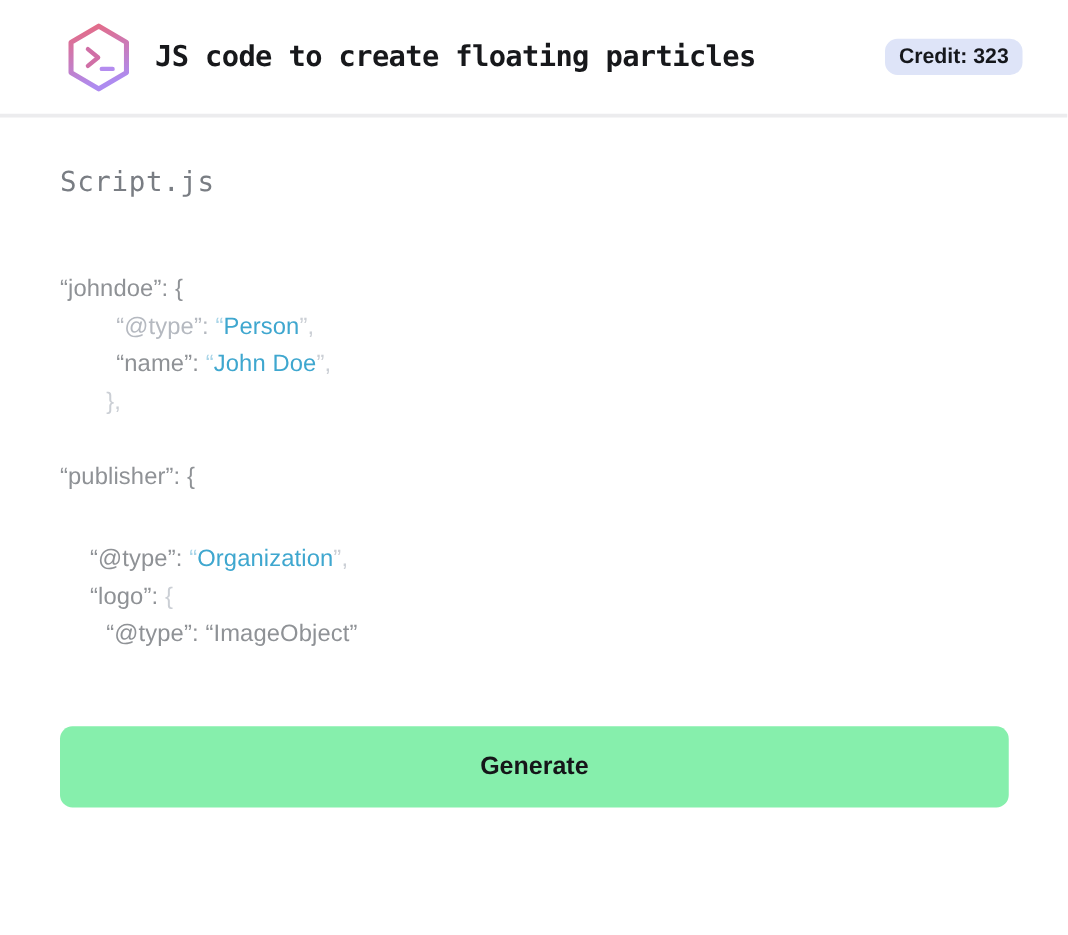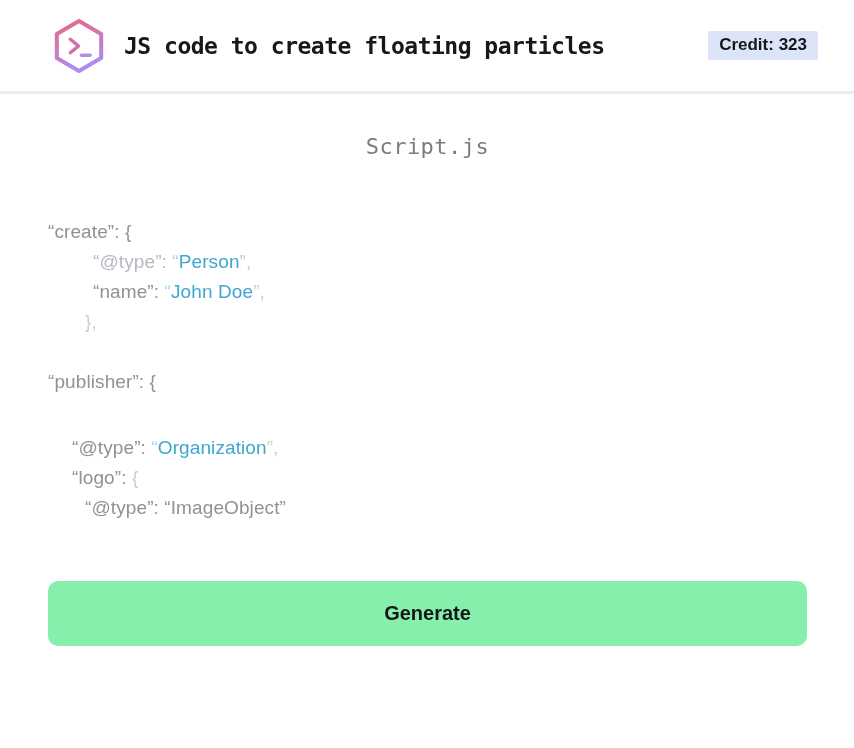--- a/index.html
+++ b/index.html
@@ -29,34 +29,33 @@
     color:#17181b;
     white-space:nowrap;
   }
   .credit-badge {
     margin-left:auto;
     background:#dee4f8;
     color:#15171c;
     font-weight:bold;
     font-size:17px;
     padding:4px 11px 5px;
-    border-radius:2px;
+    border-radius:10px;
     white-space:nowrap;
   }
 
   
   main { padding:0 47px 0 48px; }
   .filename {
     margin-top:40px;
     font-family:"DejaVu Sans Mono", monospace;
     font-weight:normal;
     font-size:22px;
     letter-spacing:0.5px;
     color:#797d83;
-    text-align:center;
   }
   .code { margin-top:28px; font-size:19px; line-height:30px; }
   .code-line { min-height:30px; white-space:pre; letter-spacing:0.1px; }
 
   .seg-key       { color:#8f9296; }
   .seg-keyfaded  { color:#b5b9c0; }
   .seg-faded     { color:#cbcfd5; }
   .seg-blue      { color:#3fa7cf; }
   .seg-bluefaded { color:#a9d5e8; }
 
@@ -97,21 +96,21 @@
     </span>
     <h1 class="page-title">JS code to create floating particles</h1>
     <span class="credit-badge">Credit: 323</span>
   </header>
 
   <main>
     <h2 class="filename">Script.js</h2>
 
     <div class="code" id="code">
         <div class="code-line"></div>
-        <div class="code-line"><span class="seg-key">“create”: {</span></div>
+        <div class="code-line"><span class="seg-key">“johndoe”: {</span></div>
         <div class="code-line" style="padding-left: 45px;"><span class="seg-keyfaded">“@type”: </span><span class="seg-bluefaded">“</span><span class="seg-blue">Person</span><span class="seg-faded">”,</span></div>
         <div class="code-line" style="padding-left: 45px;"><span class="seg-key">“name”: </span><span class="seg-bluefaded">“</span><span class="seg-blue">John Doe</span><span class="seg-faded">”,</span></div>
         <div class="code-line" style="padding-left: 37px;"><span class="seg-faded">},</span></div>
         <div class="code-line"></div>
         <div class="code-line"><span class="seg-key">“publisher”: {</span></div>
         <div class="code-line" style="padding-left: 24px; margin-top: 36px;"><span class="seg-key">“@type”: </span><span class="seg-bluefaded">“</span><span class="seg-blue">Organization</span><span class="seg-faded">”,</span></div>
         <div class="code-line" style="padding-left: 24px;"><span class="seg-key">“logo”: </span><span class="seg-faded">{</span></div>
         <div class="code-line" style="padding-left: 37px;"><span class="seg-key">“@type”: “ImageObject”</span></div>
       </div>
 

